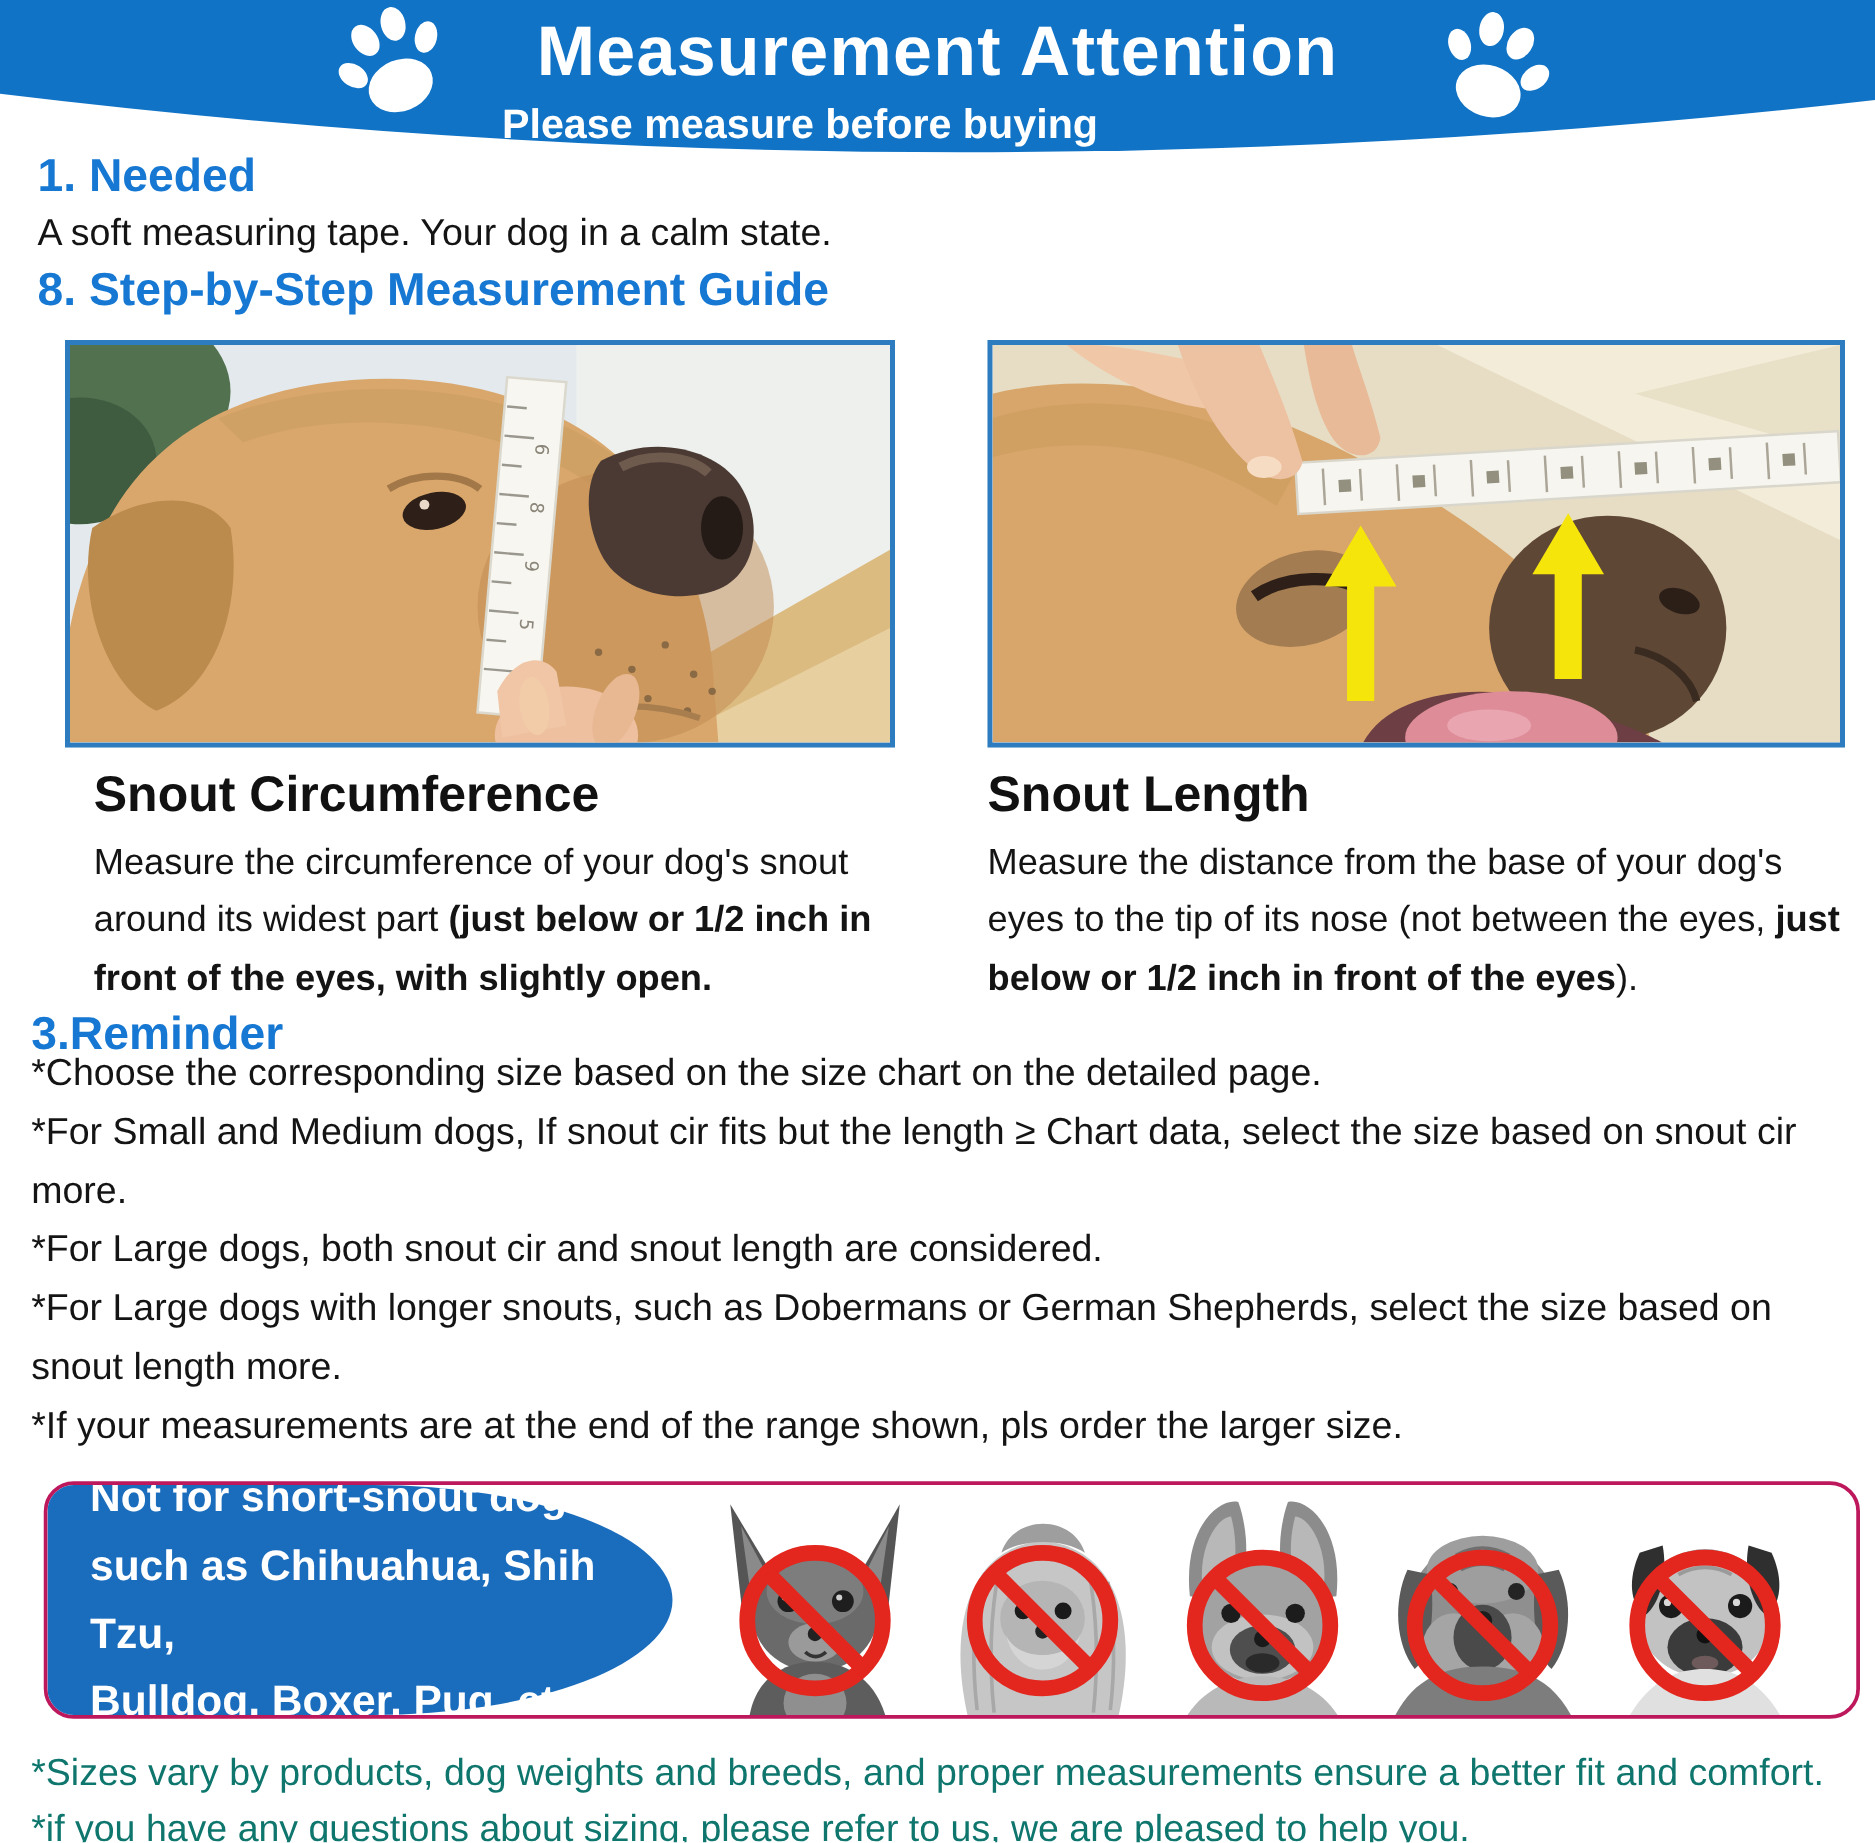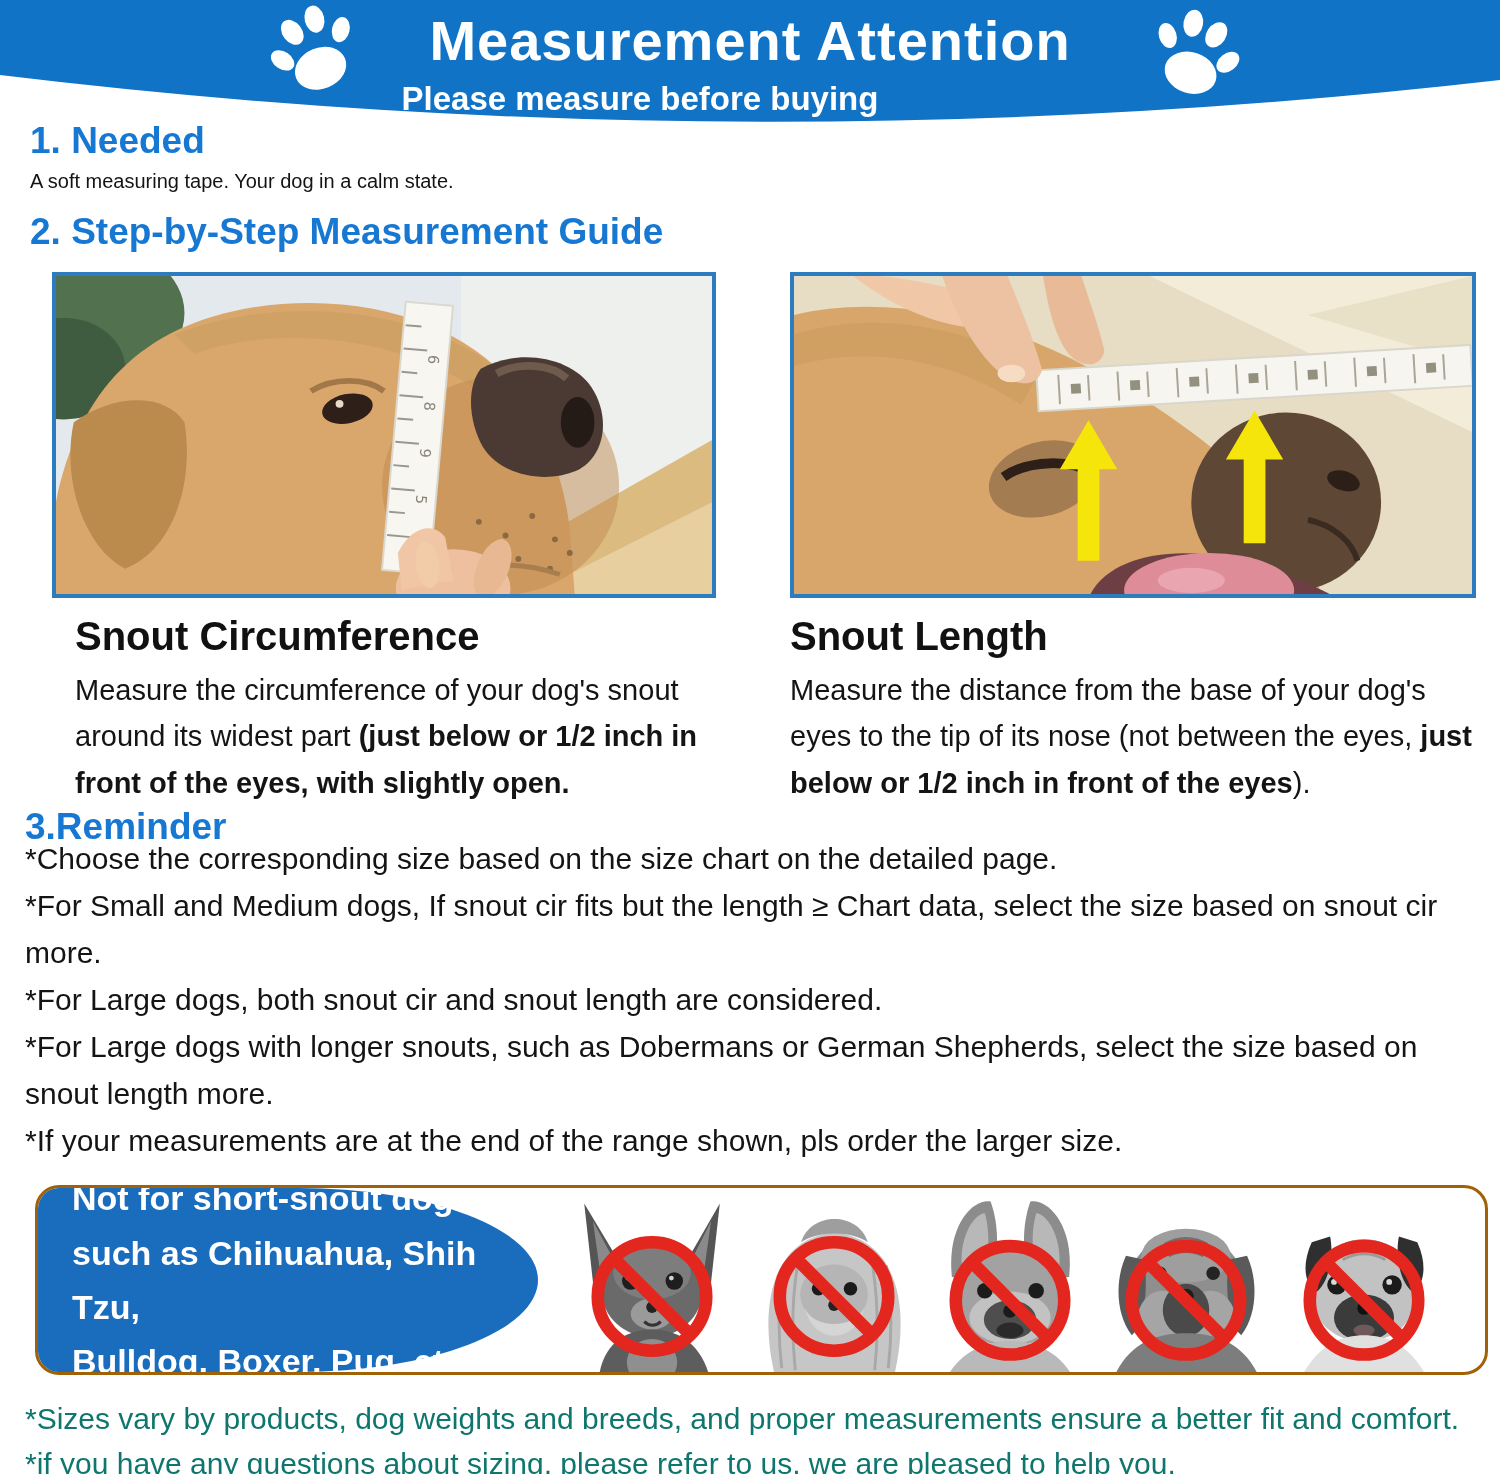--- a/index.html
+++ b/index.html
@@ -16,42 +16,42 @@
   .banner-subtitle{
     position:absolute;top:80px;left:0;width:1280px;text-align:center;
     font-size:33px;font-weight:700;color:#ffffff;
   }
   .paw{position:absolute;width:88px;height:88px;}
   .paw-left{left:270px;top:8px;transform:rotate(-22deg);}
   .paw-right{left:1152px;top:12px;transform:rotate(18deg) scaleX(-1);}
   
   .h-blue{position:absolute;font-size:37px;font-weight:700;color:#1678d2;}
   .h-needed{left:30px;top:120px;}
-  .p-needed{position:absolute;left:30px;top:170px;font-size:20px;color:#141414;}
+  .p-needed{position:absolute;left:30px;top:170px;font-size:30px;color:#141414;}
   .h-guide{left:30px;top:211px;}
   .h-reminder{left:25px;top:806px;}
   
   .photo{position:absolute;top:272px;height:326px;border:4px solid #2e7cc0;box-sizing:border-box;overflow:hidden;background:#e9edf0;}
   .photo svg{display:block;width:100%;height:100%;}
   .photo-left{left:52px;width:664px;}
   .photo-right{left:790px;width:686px;}
   
   .caption{position:absolute;top:614px;}
   .caption-left{left:75px;width:660px;}
   .caption-right{left:790px;width:700px;}
   .caption h3{margin:0 0 8px 0;font-size:40px;font-weight:700;color:#111;}
   .caption p{margin:0;font-size:29px;line-height:1.6;color:#141414;}
   .caption .b{font-weight:700;}
   
   .reminder-list{position:absolute;left:25px;top:835px;width:1440px;}
   .reminder-list p{margin:0;font-size:30px;line-height:47px;color:#141414;}
   
   .notice{
     position:absolute;left:35px;top:1185px;width:1453px;height:190px;
-    border:3px solid #a16207;border-radius:24px;background:#ffffff;
+    border:3px solid #be185d;border-radius:24px;background:#ffffff;
     box-sizing:border-box;overflow:hidden;
   }
   .notice-blue{
     position:absolute;left:0;top:0;bottom:0;width:500px;background:#1a6cbc;
     border-radius:18px 240px 240px 18px / 18px 92px 92px 18px;
     display:flex;flex-direction:column;justify-content:center;
     padding-left:34px;box-sizing:border-box;
   }
   .notice-blue div{font-size:34px;font-weight:700;color:#ffffff;line-height:1.6;}
   .dog-slot{position:absolute;top:0;height:184px;width:185px;}
@@ -88,21 +88,21 @@
       <ellipse cx="79" cy="34" rx="9" ry="13" transform="rotate(35 79 34)"></ellipse>
     </g>
   </svg>
 
   <div class="banner-title">Measurement Attention</div>
   <div class="banner-subtitle">Please measure before buying</div>
 
   <div class="h-blue h-needed">1. Needed</div>
   <div class="p-needed">A soft measuring tape. Your dog in a calm state.</div>
 
-  <div class="h-blue h-guide">2. Step-by-Step Measurement Guide</div>
+  <div class="h-blue h-guide">8. Step-by-Step Measurement Guide</div>
 
   <div class="photo photo-left">
     <svg viewBox="0 0 664 326" preserveAspectRatio="none">
       <rect width="664" height="326" fill="#e3e9ec"></rect>
       <rect x="410" width="254" height="326" fill="#eef0ee"></rect>
       <polygon points="390,326 664,168 664,326" fill="#dcbb80"></polygon>
       <polygon points="480,326 664,232 664,326" fill="#e7cf9f"></polygon>
       <ellipse cx="38" cy="38" rx="92" ry="72" fill="#51714f"></ellipse>
       <ellipse cx="8" cy="95" rx="62" ry="52" fill="#3f5c40"></ellipse>
 

